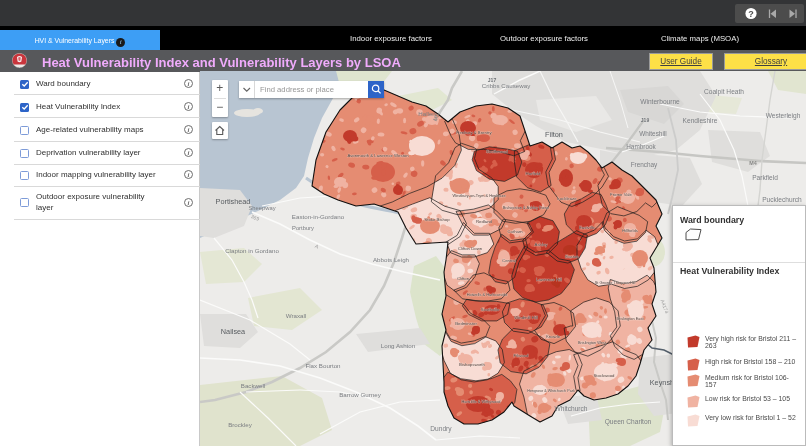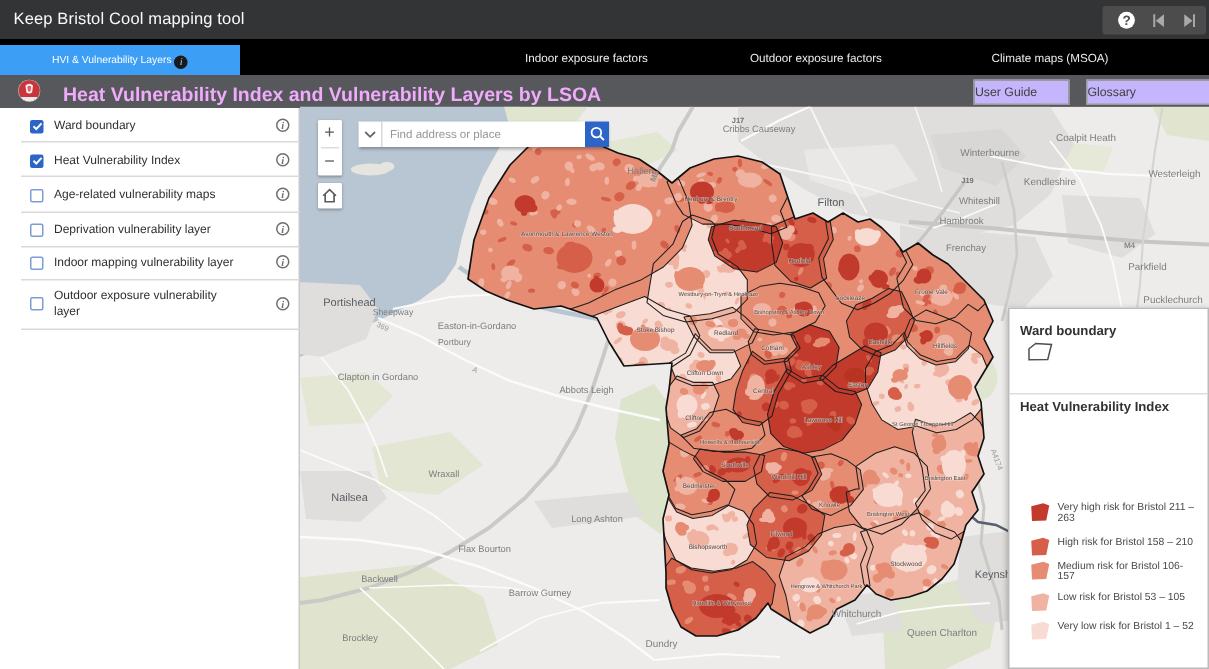--- a/index.html
+++ b/index.html
@@ -5,41 +5,40 @@
 html,body { width:806px; height:446px; overflow:hidden; font-family:"Liberation Sans",sans-serif; background:#fff; position:relative; }
 .abs { position:absolute; }
 .topbar { left:0; top:0; width:806px; height:26px; background:#333436; }
 .topbar .title { position:absolute; left:9px; top:7px; font-size:11px; color:#fafafa; letter-spacing:0.1px; }
 .tbctrl { position:absolute; right:2px; top:4px; width:69px; height:19px; background:#4c4c4c; border-radius:2px; }
 .tabs { left:0; top:26px; width:806px; height:24px; background:#000; }
 .tab { position:absolute; top:0; height:24px; color:#ececec; font-size:7.8px; line-height:25px; padding-left:16px; }
 .tab.active { background:#3d9ef5; color:#fff; top:3.5px; height:21px; line-height:21px; left:0; width:160px; padding-left:0; text-align:center; font-size:6.9px; }
 .header { left:0; top:50px; width:806px; height:21.5px; background:#57585b; }
 .header h1 { position:absolute; left:42px; top:4.5px; font-size:13px; color:#f0abfc; font-weight:bold; letter-spacing:0; }
-.hbtn { position:absolute; top:2.8px; height:17.2px; background:#c4b5fd; border:1px solid #9a9a9a; font-size:8.2px; color:#404040; line-height:15.5px; }
+.hbtn { position:absolute; top:2.8px; height:17.2px; background:#fde047; border:1px solid #9a9a9a; font-size:8.2px; color:#404040; text-align:center; line-height:15.5px;text-decoration:underline; }
 .lpanel { left:0; top:71.5px; width:200px; height:374.5px; background:#fff; border-right:1px solid #c9c9c9; }
 .divider { position:absolute; left:14px; right:1px; height:1px; background:#d9d9d9; }
 .cb { position:absolute; left:20px; width:9px; height:9px; border-radius:1.5px; }
 .cb.on { background:#2d64c8; }
 .cb.off { background:#fff; border:1px solid #7d9bd8; }
 .cb.on svg { position:absolute; left:0.5px; top:0.5px; }
 .lbl { position:absolute; left:36px; font-size:8.0px; color:#2f2f2f; line-height:10.5px; white-space:nowrap; }
 .info { position:absolute; left:184px; width:9px; height:9px; border:1px solid #6e6e6e; border-radius:50%; color:#6e6e6e; font-size:7px; text-align:center; line-height:8px; font-family:"Liberation Serif",serif; font-style:italic; font-weight:bold; }
 .map { left:200px; top:71px; width:606px; height:375px; overflow:hidden; }
 .mapui { position:absolute; background:#fff; box-shadow:0 1px 2px rgba(0,0,0,0.3); }
 .legend { position:absolute; left:672px; top:205px; width:134px; height:241px; background:#fff; border:1px solid #bbb; box-shadow:-1px 1px 4px rgba(0,0,0,0.25); }
 .legend .h { position:absolute; left:7px; font-size:8.8px; font-weight:bold; color:#323232; }
 .legend .p { position:absolute; left:12px; font-size:7.2px; line-height:7.1px; color:#4a4a4a; white-space:nowrap; }
 .lrow { position:absolute; left:14px; }
 .lrow .sw { position:absolute; left:0; top:0; }
 .lrow .tx { position:absolute; left:18px; top:0; width:96px; font-size:6.9px; line-height:7.3px; color:#4a4a4a; }
 </style></head>
 <body>
 <div class="abs topbar">
-  <span class="title">Keep Bristol Cool mapping tool</span>
   <div class="tbctrl">
     <svg width="69" height="19" viewBox="0 0 69 19">
       <circle cx="16" cy="9.5" r="5.6" fill="#fff"></circle>
       <text x="16" y="12.6" font-size="9" font-weight="bold" fill="#4c4c4c" text-anchor="middle">?</text>
       <path d="M34.5,5.5 V14" stroke="#a9a9a9" stroke-width="1.3" fill="none"></path>
       <path d="M41,5.5 L41,14 L35.5,9.75 Z" fill="#a9a9a9"></path>
       <path d="M61,5.5 V14" stroke="#a9a9a9" stroke-width="1.3" fill="none"></path>
       <path d="M54.5,5.5 L54.5,14 L60,9.75 Z" fill="#a9a9a9"></path>
     </svg>
   </div>
@@ -1228,21 +1227,21 @@
 <div class="abs mapui" style="left:212px;top:79.5px;width:15.5px;height:37.5px;border-radius:1px;">
   <div style="position:absolute;top:0;left:0;right:0;height:18.5px;text-align:center;font-size:12px;color:#5a5a5a;line-height:17px;">+</div>
   <div style="position:absolute;top:18.5px;left:2px;right:2px;height:1px;background:#ddd;"></div>
   <div style="position:absolute;bottom:0;left:0;right:0;height:18px;text-align:center;font-size:12px;color:#5a5a5a;line-height:16px;">−</div>
 </div>
 <div class="abs mapui" style="left:212px;top:121.5px;width:15.5px;height:17.5px;border-radius:1px;">
   <svg width="15" height="17" viewBox="0 0 15 17">
       <path d="M3.5,8.5 L7.75,4.5 L12,8.5 M4.8,7.6 V12.5 H10.7 V7.6" fill="none" stroke="#5a5a5a" stroke-width="1.1"></path>
     </svg>
 </div>
-<div class="abs mapui" style="left:239px;top:80.5px;width:167px;height:17px;">
+<div class="abs mapui" style="left:239px;top:80.5px;width:145px;height:17px;">
   <div style="position:absolute;left:0;top:0;width:15.5px;height:17px;border-right:1px solid #d8d8d8;">
     <svg width="15" height="17" viewBox="0 0 15 17">
         <path d="M4.5,7 L7.75,10.2 L11,7" fill="none" stroke="#666" stroke-width="1.2"></path>
       </svg>
   </div>
   <div style="position:absolute;left:21px;top:4px;font-size:7.7px;color:#969696;">Find address or place</div>
   <div style="position:absolute;right:0;top:0;width:16.5px;height:17px;background:#2d64c8;">
     <svg width="16.5" height="17" viewBox="0 0 16.5 17">
         <circle cx="7.6" cy="7.4" r="3.2" fill="none" stroke="#fff" stroke-width="1.2"></circle>
         <path d="M9.9,9.7 L12.6,12.4" stroke="#fff" stroke-width="1.3"></path>

